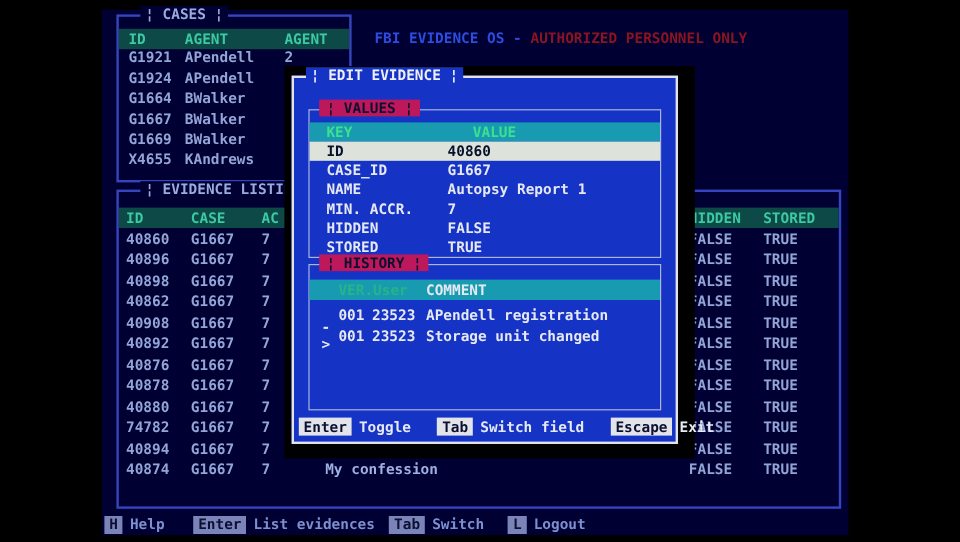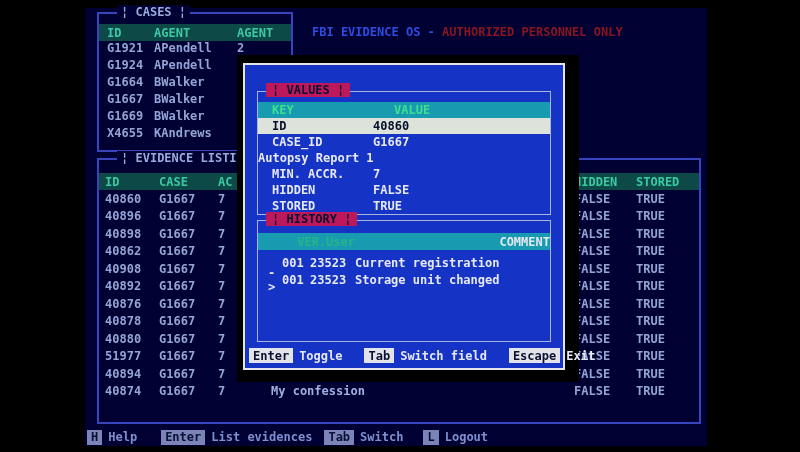--- a/index.html
+++ b/index.html
@@ -78,22 +78,22 @@
   .kv-k { padding-left:14px; width:115px; }
   .kv-v { flex:1; }
   .kv-row.selected { background:#dde3da; color:#05102a; }
 
   .h-head { display:flex; margin-top:12px; height:17px; align-items:center; background:#189bb1; }
   .h-row  { display:flex; height:17px; align-items:center; color:#e6e9f2; margin-top:0; }
   .h-marker { padding-left:10px; width:24px; }
   .h-ver    { width:28px; }
   .h-user   { width:45px; }
   .h-comment{ flex:1; }
-  .h-head .h-verhead { color:#25b586; width:73px;text-align:right; }
-  .h-head .h-comment { color:#e6e9f2;text-align:right; }
+  .h-head .h-verhead { color:#25b586; width:73px; }
+  .h-head .h-comment { color:#e6e9f2; }
   .h-rows { margin-top:4px; }
 
   .modal-foot { position:absolute; left:4px; bottom:5px; display:flex; align-items:center; white-space:nowrap; }
   .keycap-w { background:#e2e4ea; color:#0b1030; padding:0 4px; height:15px; display:inline-flex; align-items:center; }
   .modal-foot .f-label { margin-left:6px; color:#e6e9f2; }
   .modal-foot .f-item { display:flex; align-items:center; }
   .modal-foot .f-item + .f-item { margin-left:22px; }
 
   
   .statusbar { position:absolute; left:0; top:420px; width:622px; height:18px;
@@ -249,21 +249,21 @@
         <div class="ev-row">
           <span class="e-id">40880</span>
           <span class="e-case">G1667</span>
           <span class="e-accr">7</span>
           <span class="e-name"></span>
           <span class="e-hidden">FALSE</span>
           <span class="e-stored">TRUE</span>
         </div>
 
         <div class="ev-row">
-          <span class="e-id">51977</span>
+          <span class="e-id">74782</span>
           <span class="e-case">G1667</span>
           <span class="e-accr">7</span>
           <span class="e-name"></span>
           <span class="e-hidden">FALSE</span>
           <span class="e-stored">TRUE</span>
         </div>
 
         <div class="ev-row">
           <span class="e-id">40894</span>
           <span class="e-case">G1667</span>
@@ -279,40 +279,42 @@
           <span class="e-accr">7</span>
           <span class="e-name">My confession</span>
           <span class="e-hidden">FALSE</span>
           <span class="e-stored">TRUE</span>
         </div>
       </div>
   </div>
 
   <div class="modal-wrap">
     <div class="modal">
+      <div class="modal-title">EDIT EVIDENCE</div>
 
       <div class="section sec-values">
         <div class="sec-title">VALUES</div>
         <div class="kv-head">
           <span class="kv-k">KEY</span>
           <span class="kv-v">VALUE</span>
         </div>
         <div>
 
             <div class="kv-row selected">
               <span class="kv-k">ID</span>
               <span class="kv-v">40860</span>
             </div>
 
             <div class="kv-row">
               <span class="kv-k">CASE_ID</span>
               <span class="kv-v">G1667</span>
             </div>
 
             <div class="kv-row">
+              <span class="kv-k">NAME</span>
               <span class="kv-v">Autopsy Report 1</span>
             </div>
 
             <div class="kv-row">
               <span class="kv-k">MIN. ACCR.</span>
               <span class="kv-v">7</span>
             </div>
 
             <div class="kv-row">
               <span class="kv-k">HIDDEN</span>
@@ -332,21 +334,21 @@
           <span class="h-marker"></span>
           <span class="h-verhead">VER.User</span>
           <span class="h-comment">COMMENT</span>
         </div>
         <div class="h-rows">
 
             <div class="h-row">
               <span class="h-marker"></span>
               <span class="h-ver">001</span>
               <span class="h-user">23523</span>
-              <span class="h-comment">Current registration</span>
+              <span class="h-comment">APendell registration</span>
             </div>
 
             <div class="h-row">
               <span class="h-marker">-&gt;</span>
               <span class="h-ver">001</span>
               <span class="h-user">23523</span>
               <span class="h-comment">Storage unit changed</span>
             </div>
           </div>
       </div>

